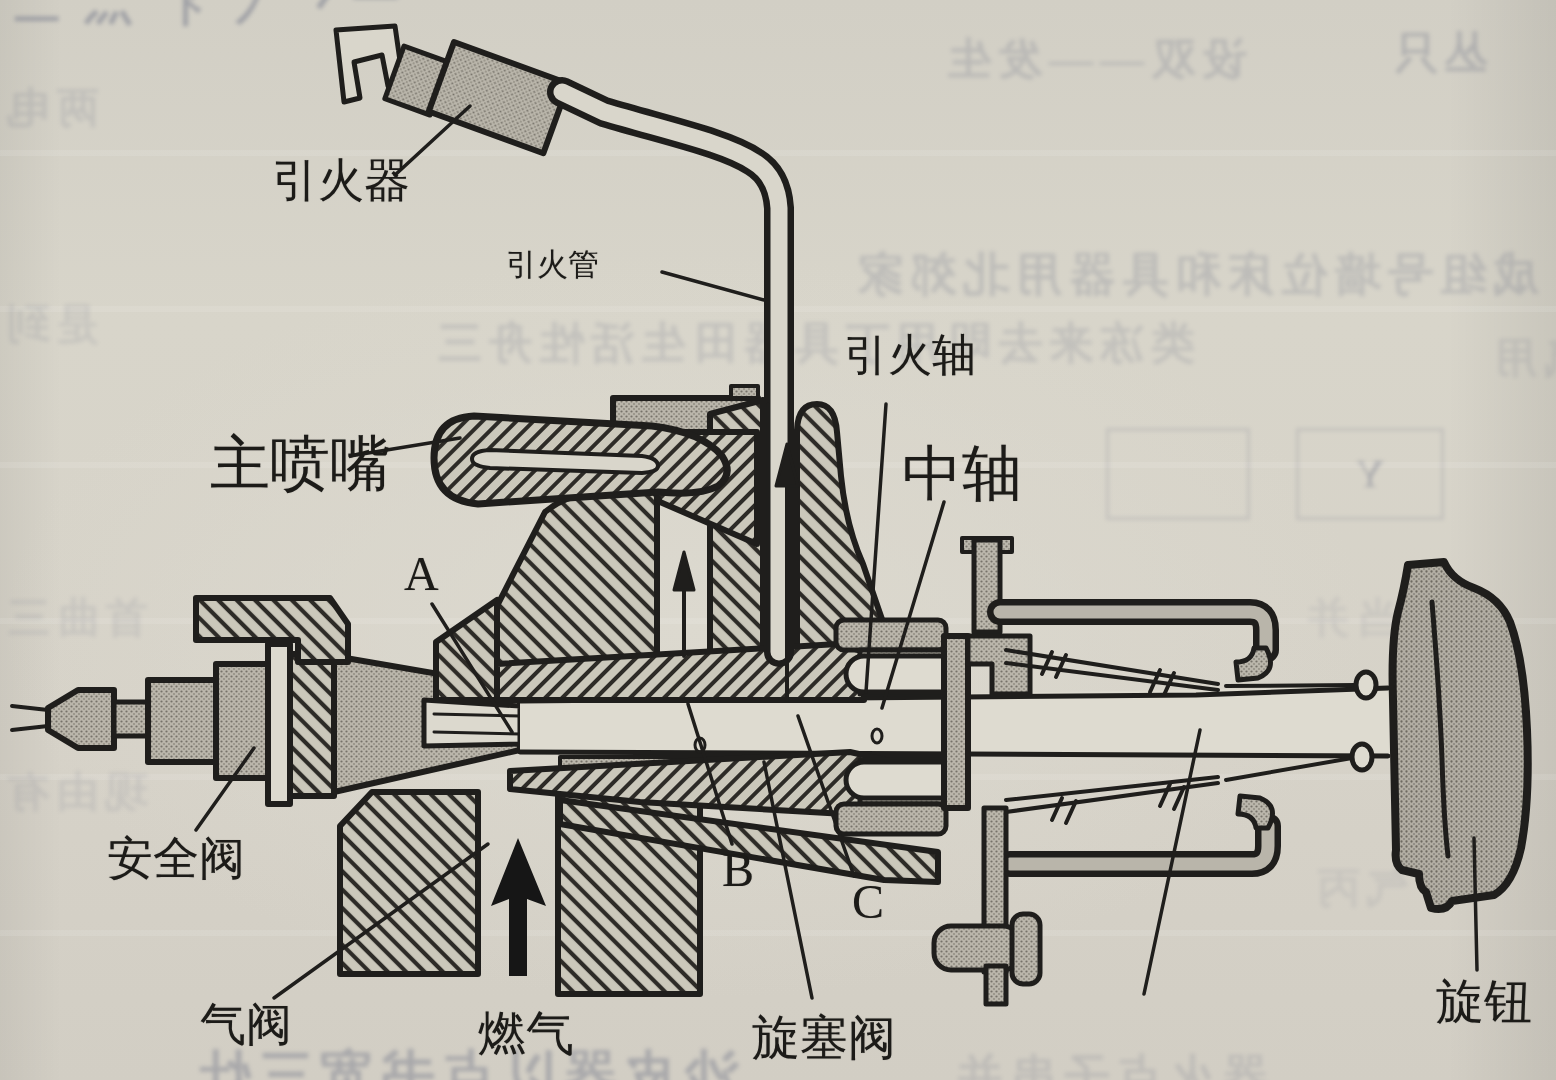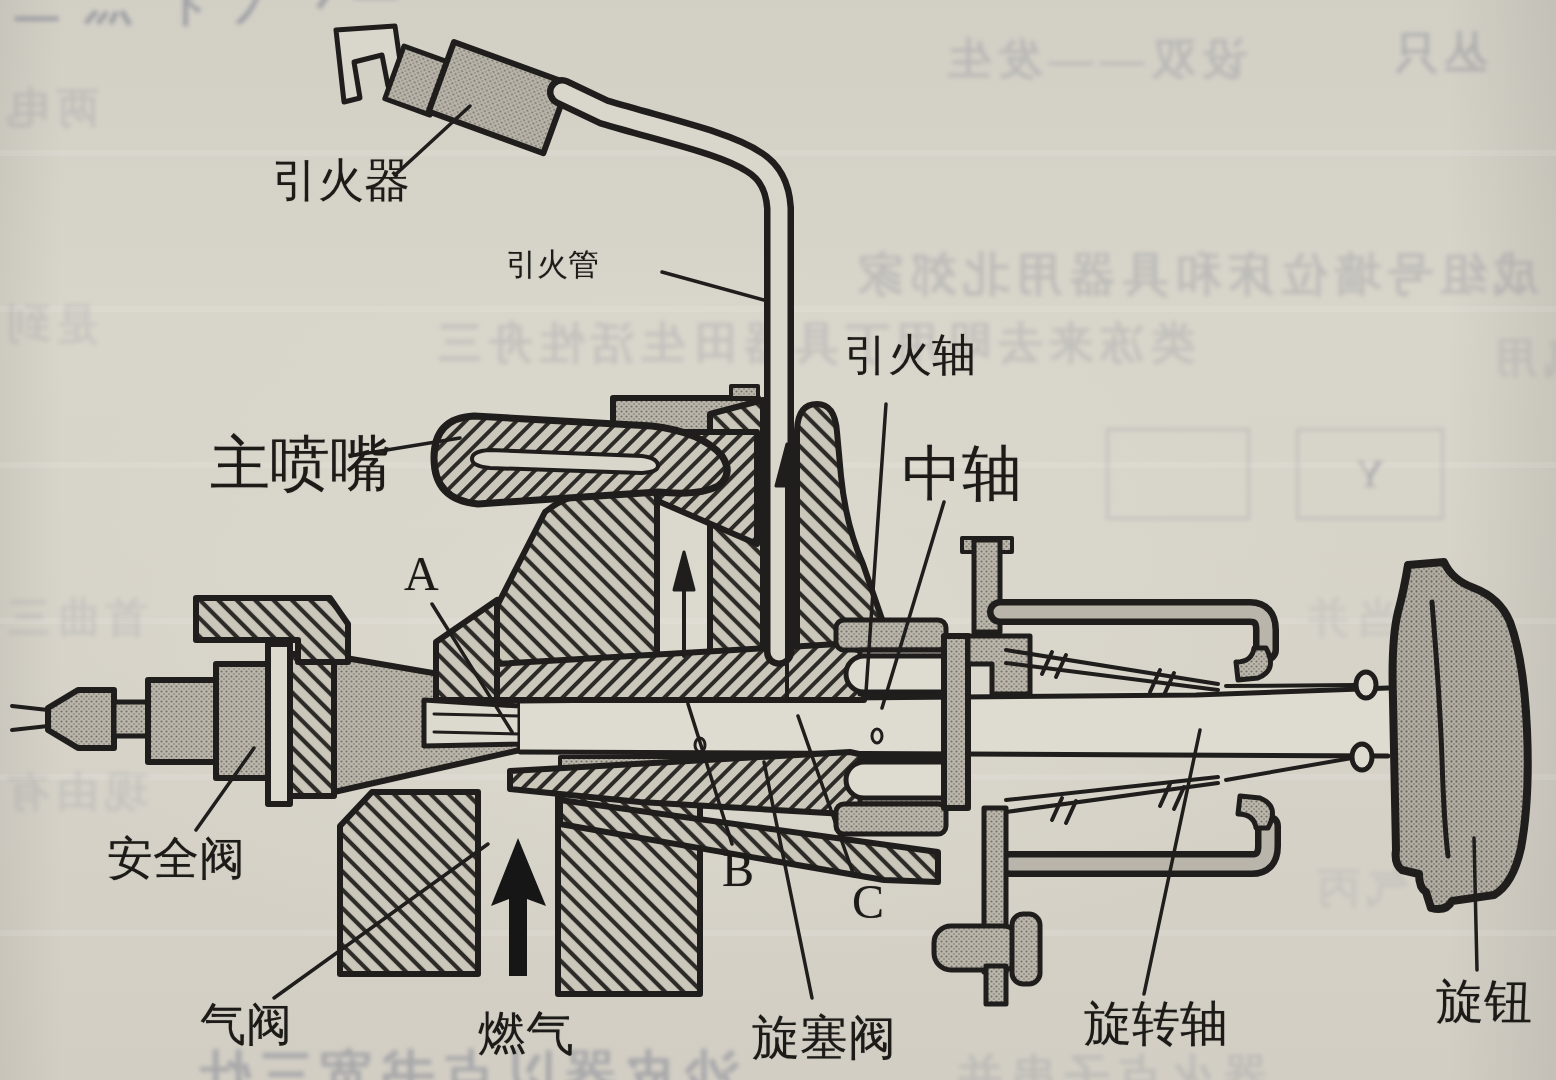--- a/index.html
+++ b/index.html
@@ -203,16 +203,15 @@
     <div class="lbl" style="left: 844px; top: 334px; font-size: 44px;">引火轴</div>
     <div class="lbl" style="left: 902px; top: 444px; font-size: 60px;">中轴</div>
     <div class="lbl" style="left: 210px; top: 434px; font-size: 60px;">主喷嘴</div>
     <div class="lbl letter" style="left: 404px; top: 550px; font-size: 48px;">A</div>
     <div class="lbl letter" style="left: 722px; top: 846px; font-size: 48px;">B</div>
     <div class="lbl letter" style="left: 852px; top: 878px; font-size: 48px;">C</div>
     <div class="lbl" style="left: 107px; top: 836px; font-size: 46px; text-align: center;">安全阀</div>
     <div class="lbl" style="left: 200px; top: 1002px; font-size: 46px;">气阀</div>
     <div class="lbl" style="left: 478px; top: 969px; font-size: 48px; margin-top: 41px;">燃气</div>
     <div class="lbl" style="left: 752px; top: 1002px; font-size: 48px; margin-top: 12px;">旋塞阀</div>
-    <div class="lbl" style="left: 1084px; top: 1000px; font-size: 48px;">旋转轴</div>
     <div class="lbl" style="left: 1436px; top: 978px; font-size: 48px;">旋钮</div>
   </div>
 </div>
 
 </body></html>

